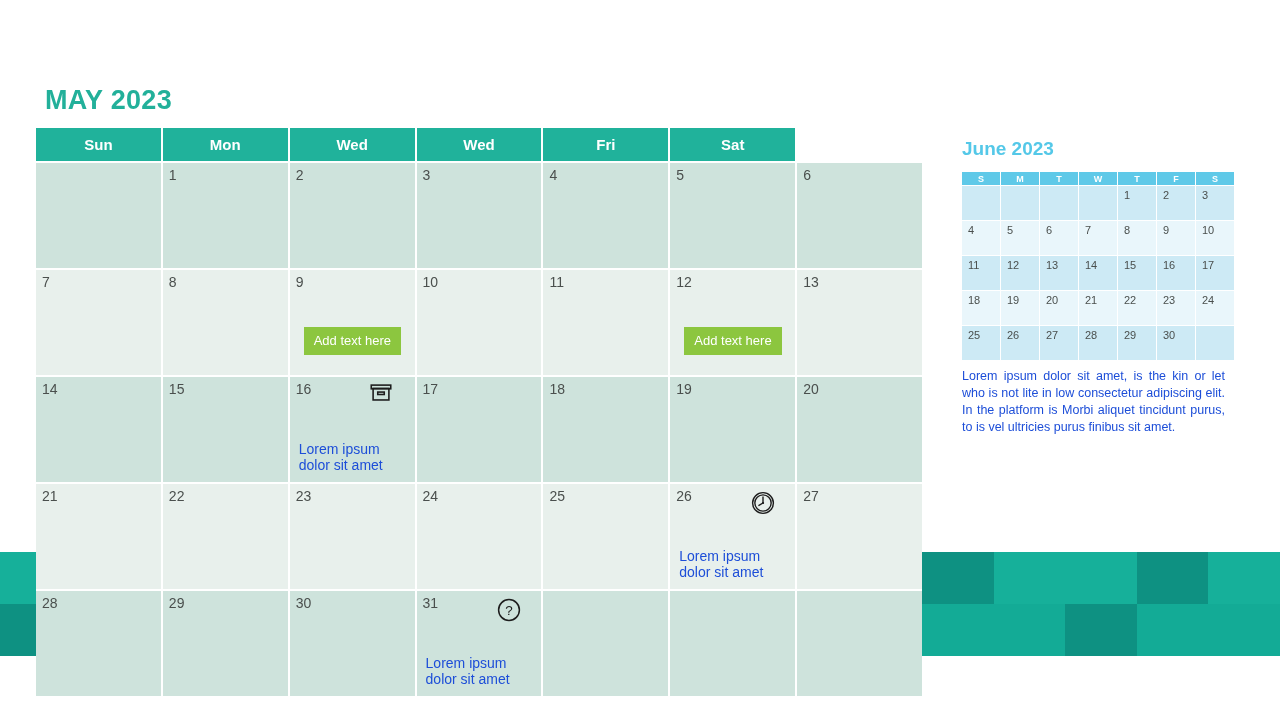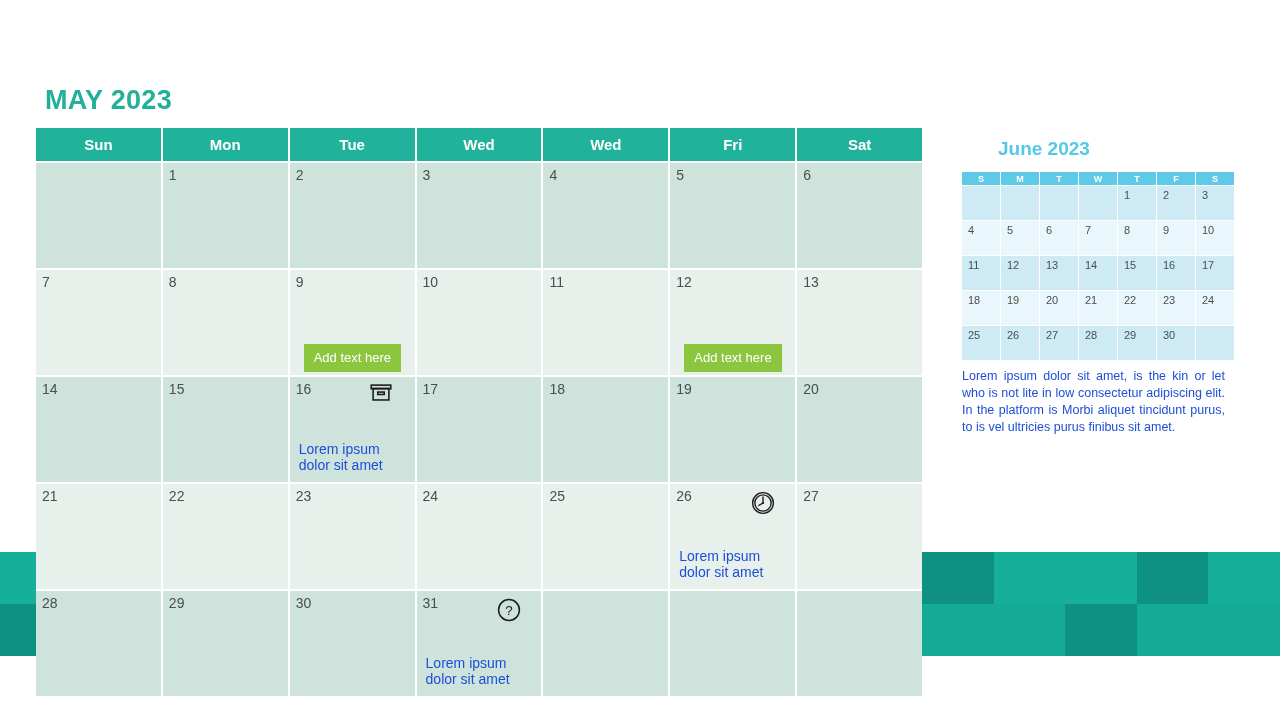--- a/index.html
+++ b/index.html
@@ -103,21 +103,21 @@
     left: 9px;
     bottom: 9px;
     font-size: 14px;
     line-height: 15.5px;
     color: #1d4ed8;
     width: 110px;
   }
   .add-text-btn {
     position: absolute;
     left: 14px;
-    bottom: 3px;
+    bottom: 20px;
     background: #8cc63f;
     color: #ffffff;
     font-size: 13px;
     line-height: 15px;
     padding: 6px 10px 7px 10px;
     white-space: nowrap;
     border: none;
     font-family: "Liberation Sans", sans-serif;
   }
   .cell-icon {
@@ -139,21 +139,20 @@
     top: 138px;
     width: 275px;
     z-index: 2;
   }
   #mini-title {
     font-size: 19px;
     font-weight: bold;
     color: #54c8e8;
     line-height: 22px;
     margin-bottom: 12px;
-    margin-left: 36px;
   }
   #mini-calendar { width: 272px; }
   #mini-weekday-row {
     display: grid;
     grid-template-columns: repeat(7, 1fr);
     gap: 1px;
     height: 13px;
   }
   .mini-weekday {
     background: #5fc9e8;
@@ -210,21 +209,20 @@
     <div style="background: rgb(19, 171, 150);"></div>
     <div style="background: rgb(19, 171, 150);"></div>
   </div>
 
 <div id="page-title">MAY 2023</div>
 
 <div id="main-calendar">
   <div id="main-weekday-row">
       <div class="weekday-cell">Sun</div>
       <div class="weekday-cell">Mon</div>
-      <div class="weekday-cell">Tue</div>
       <div class="weekday-cell">Wed</div>
       <div class="weekday-cell">Wed</div>
       <div class="weekday-cell">Fri</div>
       <div class="weekday-cell">Sat</div>
     </div>
   <div id="main-weeks">
       <div class="week-row row-dark">
         <div class="day-cell empty">
           <div class="daynum"></div>
         </div>

